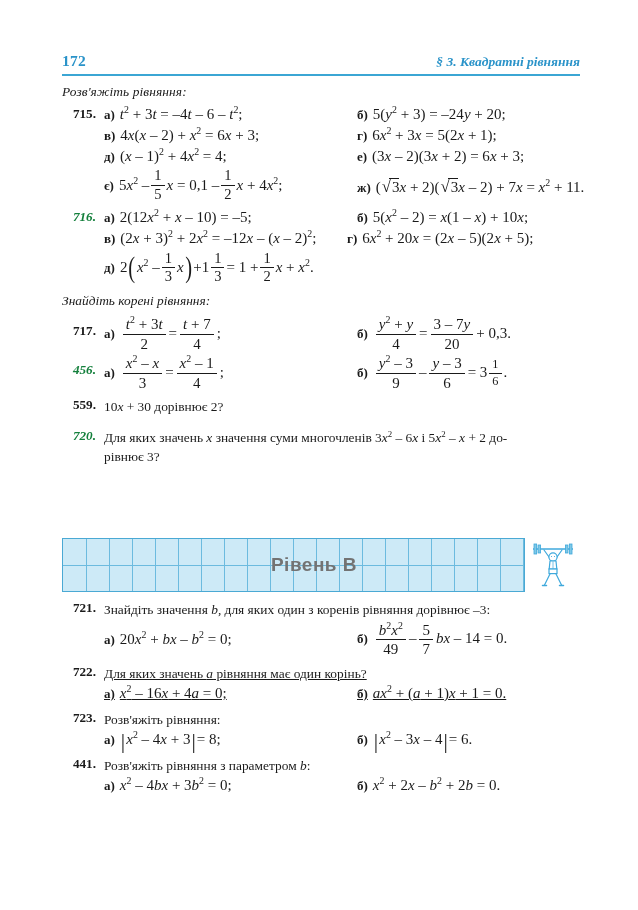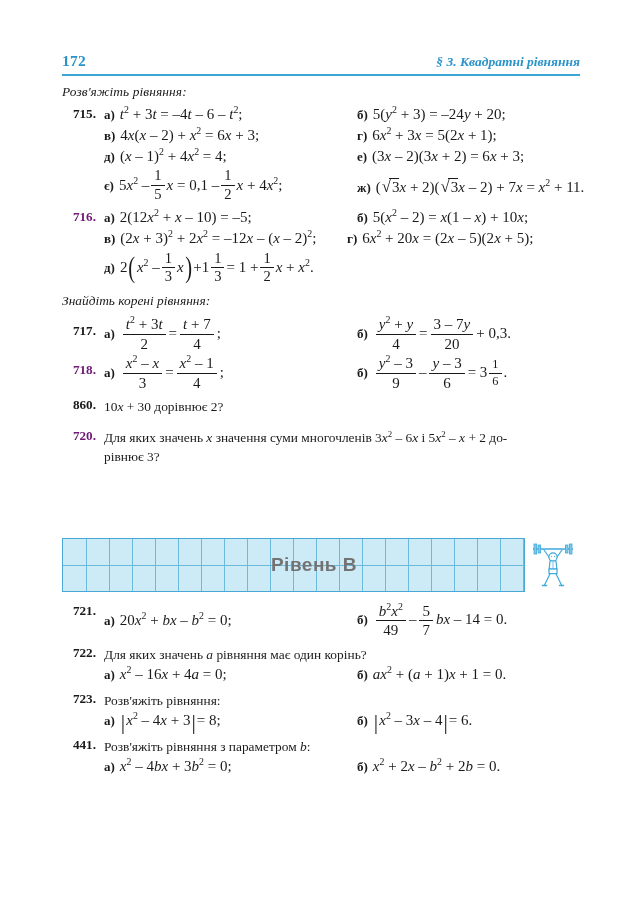--- a/index.html
+++ b/index.html
@@ -79,21 +79,21 @@
   .exnum {
     position: absolute;
     left: 0;
     top: 0;
     width: 34px;
     text-align: right;
     font-size: 13.2px;
     font-weight: bold;
     color: #1a1a1a;
   }
-  .exnum.accent { color: #701a75; }
+  .exnum.accent { color: #15803d; font-style: italic; }
   .exbody {
     margin-left: 42px;
   }
   .exline {
     display: flex;
     align-items: flex-start;
     min-height: 19px;
     margin-bottom: 2px;
   }
   .col {
@@ -373,21 +373,21 @@
                 </span>=<span class="frac bigfrac">
                   <span class="num">3 – 7<i>y</i></span>
                   <span class="den">20</span>
                 </span>+ 0,3.</span>
             </span>
         </div>
       </div>
     </div>
 
     <div class="ex" style="margin-top:3px;">
-      <span class="exnum accent" style="top:6px;">718.</span>
+      <span class="exnum accent" style="top:6px;">456.</span>
       <div class="exbody">
         <div class="exline" style="min-height:36px;align-items:center;">
           <span class="col">
               <span class="lbl">а)</span>
             <span class="math"><span class="frac bigfrac">
                   <span class="num"><i>x</i><sup>2</sup> – <i>x</i></span>
                   <span class="den">3</span>
                 </span>=<span class="frac bigfrac">
                   <span class="num"><i>x</i><sup>2</sup> – 1</span>
                   <span class="den">4</span>
@@ -404,21 +404,21 @@
                 </span>= 3<span class="frac" style="font-size:.82em;">
                   <span class="num">1</span>
                   <span class="den">6</span>
                 </span>.</span>
             </span>
         </div>
       </div>
     </div>
 
     <div class="ex" style="margin-top:5px;">
-      <span class="exnum">860.</span>
+      <span class="exnum">559.</span>
       <div class="exbody">
         <div class="para">
           <span class="ml">10<i>x</i> + 30 дорівнює 2?</span>
         </div>
       </div>
     </div>
 
     <div class="ex" style="margin-top:12px;">
       <span class="exnum accent">720.</span>
       <div class="exbody">
@@ -485,40 +485,41 @@
         <line x1="30.5" y1="43.4" x2="34.5" y2="43.4" stroke-width="1.5" stroke-linecap="round"></line>
       </svg>
     </div>
   </div>
 
   <div class="content" style="top:600px;">
 
     <div class="ex">
       <span class="exnum">721.</span>
       <div class="exbody">
+        <div class="para">Знайдіть значення <i>b</i>, для яких один з коренів рівняння дорівнює –3:</div>
         <div class="exline" style="min-height:36px;align-items:center;margin-top:3px;">
           <span class="col">
               <span class="lbl">а)</span>
             <span class="math">20<i>x</i><sup>2</sup> + <i>bx</i> – <i>b</i><sup>2</sup> = 0;</span>
             </span>
           <span class="col r">
               <span class="lbl">б)</span>
             <span class="math"><span class="frac bigfrac">
                   <span class="num"><i>b</i><sup>2</sup><i>x</i><sup>2</sup></span>
                   <span class="den">49</span>
                 </span>–<span class="frac bigfrac">
                   <span class="num">5</span>
                   <span class="den">7</span>
                 </span><i>bx</i> – 14 = 0.</span>
             </span>
         </div>
       </div>
     </div>
 
-    <div class="ex" style="margin-top:6px;">
+    <div class="ex" style="margin-top:6px;text-decoration:underline;">
       <span class="exnum">722.</span>
       <div class="exbody">
         <div class="para">Для яких значень <i>a</i> рівняння має один корінь?</div>
         <div class="exline" style="margin-top:2px;">
           <span class="col">
               <span class="lbl">а)</span>
             <span class="math"><i>x</i><sup>2</sup> – 16<i>x</i> + 4<i>a</i> = 0;</span>
             </span>
           <span class="col r">
               <span class="lbl">б)</span>

